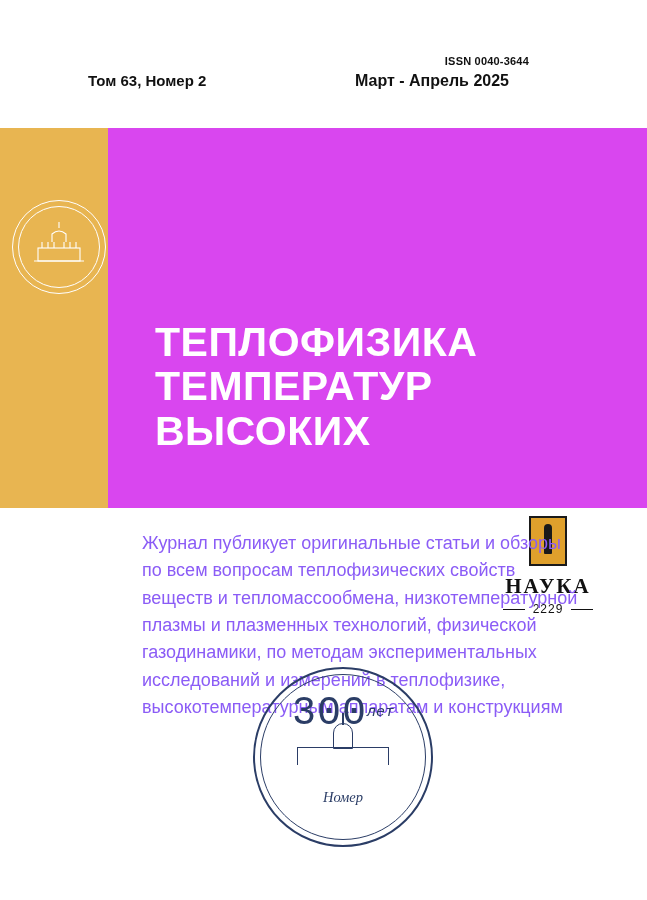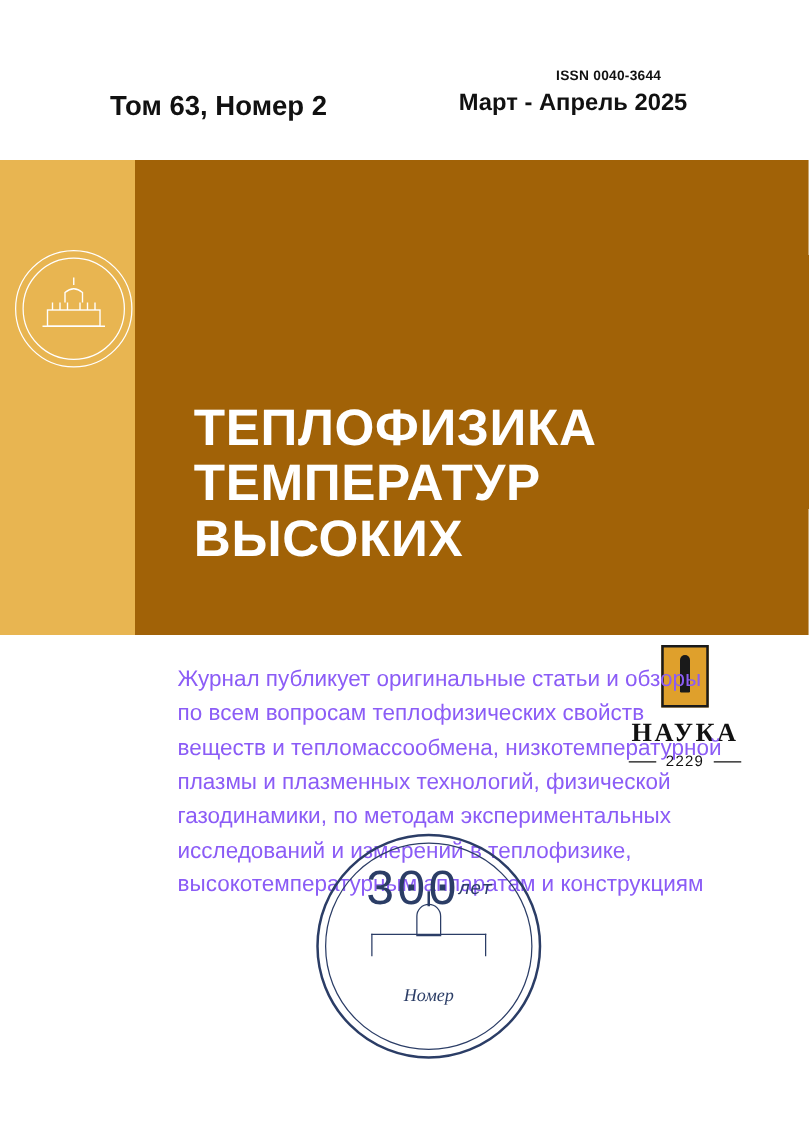--- a/index.html
+++ b/index.html
@@ -37,41 +37,41 @@
     top: 55px;
     font-size: 11px;
     font-weight: 700;
     letter-spacing: 0.2px;
     color: #111;
   }
   .volume {
     position: absolute;
     left: 88px;
     top: 72px;
-    font-size: 22px;
+    font-size: 15px;
     font-weight: 700;
     color: #111;
   }
   .dates {
     position: absolute;
-    left: 367px;
+    left: 355px;
     top: 72px;
-    font-size: 19px;
+    font-size: 16px;
     font-weight: 700;
     color: #111;
   }
 
   
   .band {
     position: absolute;
     left: 0;
     top: 128px;
     width: 647px;
     height: 380px;
-    background: #a16207;
+    background: #d946ef;
   }
   .band-left {
     position: absolute;
     left: 0;
     top: 0;
     width: 108px;
     height: 380px;
     background: #e8b551;
   }
 

